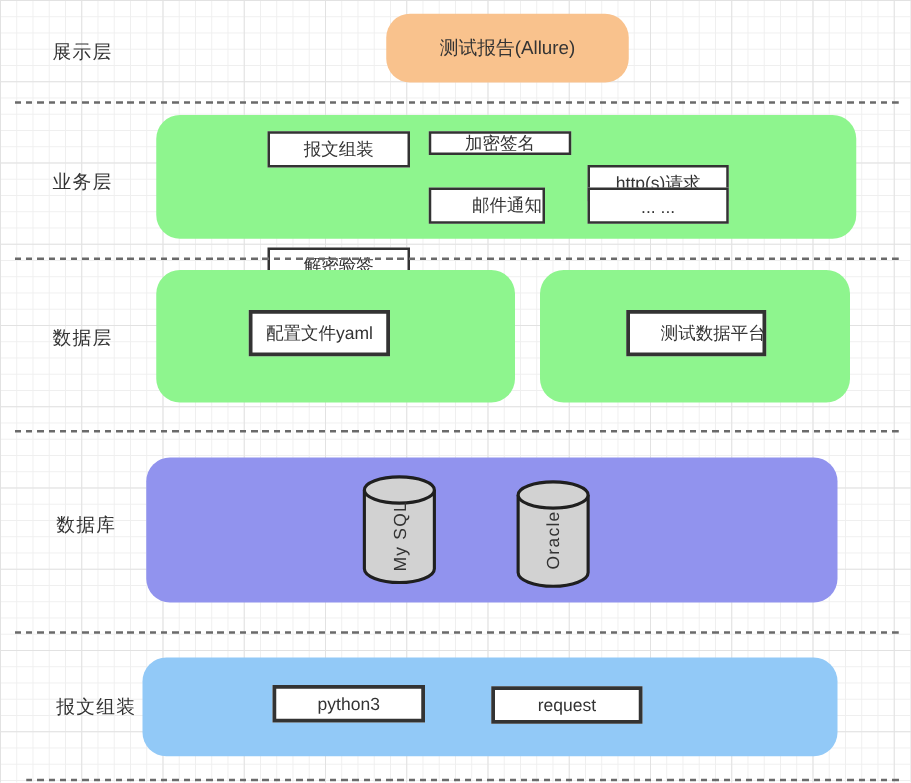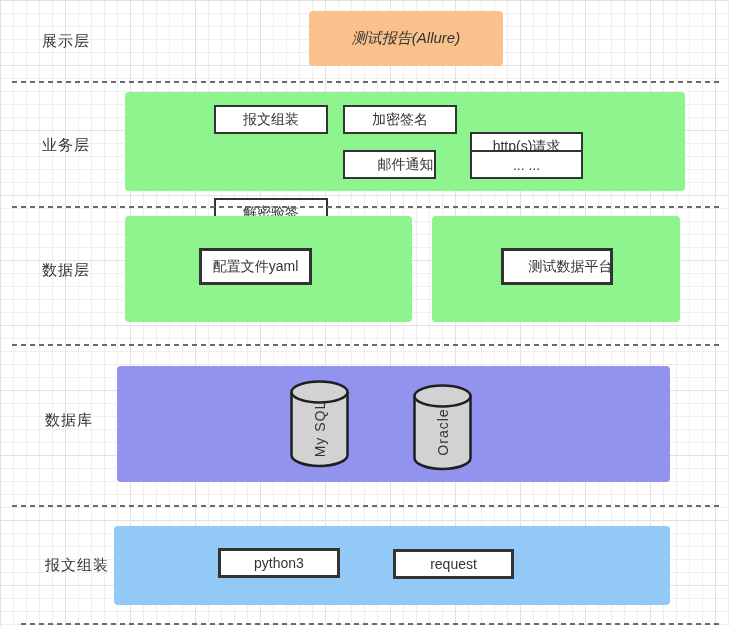--- a/index.html
+++ b/index.html
@@ -27,22 +27,21 @@
     letter-spacing: 1px;
     white-space: nowrap;
   }
   .separator {
     position: absolute;
     height: 2px;
     background: repeating-linear-gradient(90deg, #6a6a6a 0 5px, transparent 5px 9px);
   }
   .big-box {
     position: absolute;
-    border-radius: 4px;
-    font-style: italic;
+    border-radius: 19px;
   }
   .node {
     position: absolute;
     background: #ffffff;
     border: 2px solid #333;
     display: flex;
     align-items: center;
     justify-content: center;
     font-size: 14px;
     color: #333;
@@ -60,21 +59,21 @@
 
   <div class="big-box" style="left: 309px; top: 11px; width: 194px; height: 55px; display: flex; align-items: center; justify-content: center; font-size: 15px; color: rgb(51, 51, 51); background-color: rgb(249, 194, 141);">测试报告(Allure)</div>
 
   <div class="separator" style="left:12px; top:81px; width:707px;"></div>
 
   <div class="layer-label" style="left:42px; top:136px;">业务层</div>
 
   <div class="big-box" style="left: 125px; top: 92px; width: 560px; height: 99px; background-color: rgb(142, 245, 142);"></div>
 
   <div class="node" style="left:214px; top:105px; width:114px; height:29px;">报文组装</div>
-  <div class="node" style="left:343px; top:105px; width:114px; height:29px;">加密签名</div>
+  <div class="node" style="left:343px; top:105px; width:114px; height:19px;">加密签名</div>
   <div class="node" style="left:470px; top:105px; width:113px; height:29px;margin-top:27px;">http(s)请求</div>
   <div class="node" style="left:214px; top:150px; width:114px; height:29px;margin-top:48px;">解密验签</div>
   <div class="node" style="left:343px; top:150px; width:93px; height:29px;padding-left:32px;">邮件通知</div>
   <div class="node" style="left:470px; top:150px; width:113px; height:29px;">... ...</div>
 
   <div class="separator" style="left:12px; top:206px; width:707px;"></div>
 
   <div class="layer-label" style="left:42px; top:261px;">数据层</div>
 
   <div class="big-box" style="left: 125px; top: 216px; width: 287px; height: 106px; background-color: rgb(142, 245, 142);"></div>

